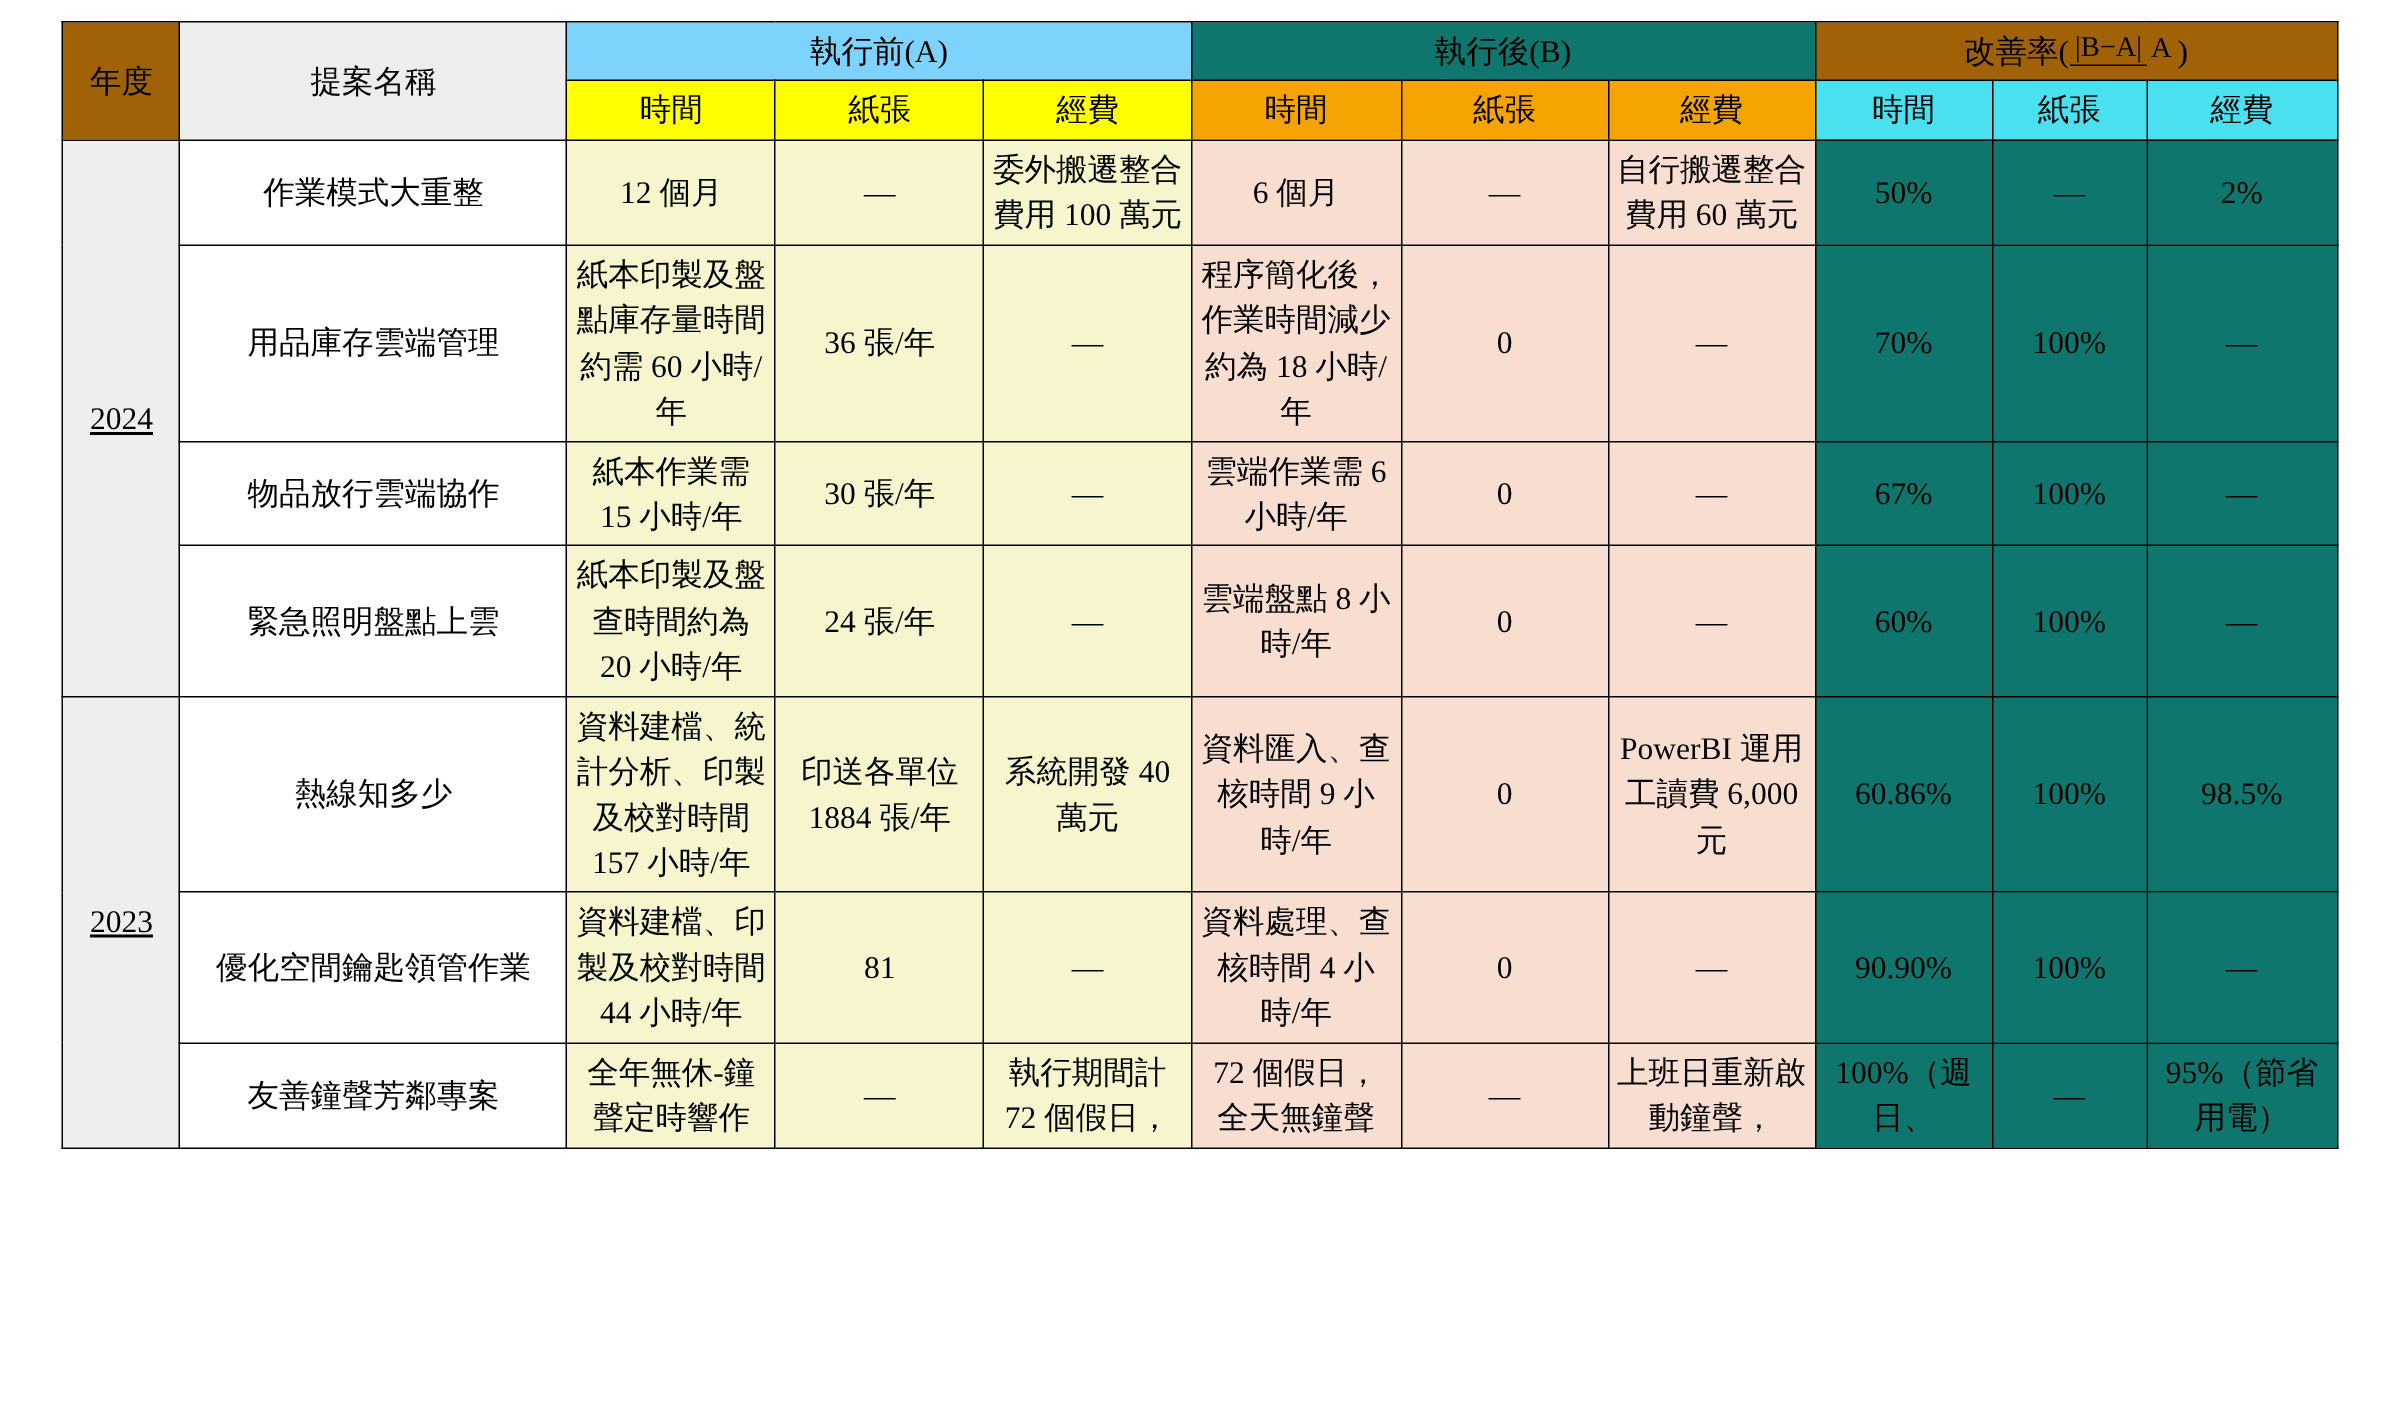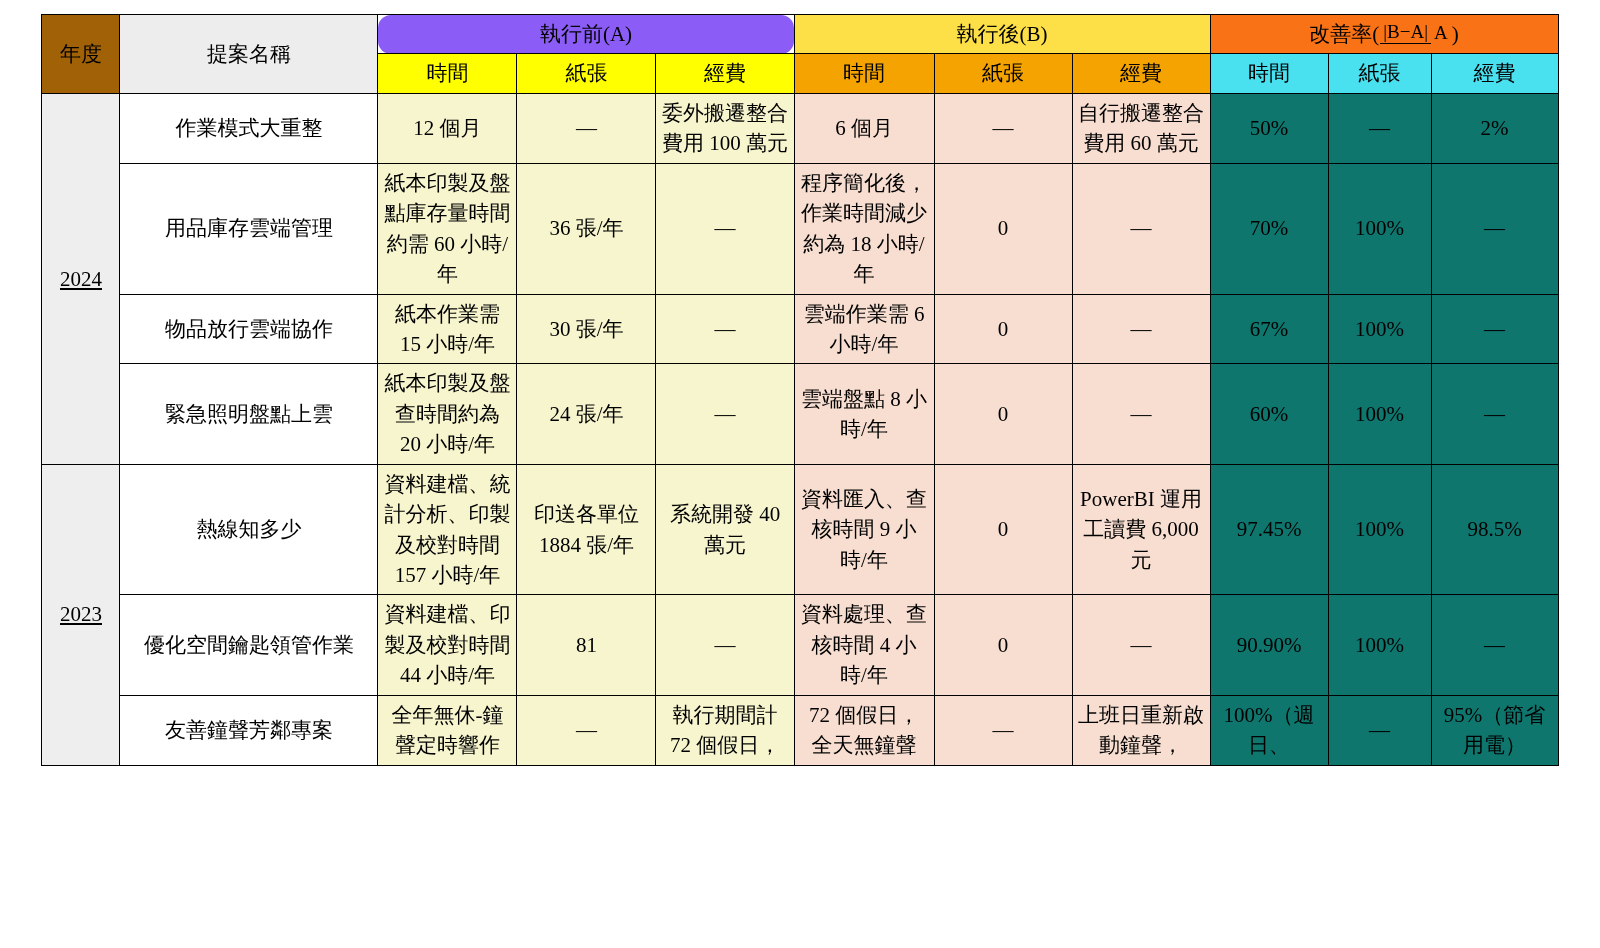--- a/index.html
+++ b/index.html
@@ -39,30 +39,29 @@
   
   .hdr-year {
     background: #a16207;
     font-size: 23px;
   }
   .hdr-name {
     background: #ededed;
     font-size: 23px;
   }
   .hdr-before {
-    background: #8b5cf6;
-    font-size: 23px;
-    border-radius: 13px;
+    background: #7dd3fc;
+    font-size: 23px;
   }
   .hdr-after {
-    background: #fde047;
+    background: #0f766e;
     font-size: 23px;
   }
   .hdr-rate {
-    background: #f97316;
+    background: #a16207;
     font-size: 23px;
     font-family: Liberation Serif, serif;
   }
   .sub-before { background: #ffff00; font-size: 22px; }
   .sub-after  { background: #f5a300; font-size: 22px; }
   .sub-rate   { background: #49e1ef; font-size: 22px; }
 
   
   .c-year { background: #eeeeee; font-size: 23px; text-decoration: underline; }
   .c-name { background: #ffffff; text-align: left; padding-left: 12px; font-size: 22px; }
@@ -209,21 +208,21 @@
 
       <tr>
         <td class="c-year" rowspan="3">2023</td>
         <td class="c-name">熱線知多少</td>
         <td class="c-before">資料建檔、統計分析、印製及校對時間 157 小時/年</td>
         <td class="c-before">印送各單位 1884 張/年</td>
         <td class="c-before">系統開發 40 萬元</td>
         <td class="c-after">資料匯入、查核時間 9 小時/年</td>
         <td class="c-after">0</td>
         <td class="c-after">PowerBI 運用工讀費 6,000 元</td>
-        <td class="c-rate">97.45%</td>
+        <td class="c-rate">60.86%</td>
         <td class="c-rate">100%</td>
         <td class="c-rate">98.5%</td>
       </tr>
       <tr>
         <td class="c-name">優化空間鑰匙領管作業</td>
         <td class="c-before">資料建檔、印製及校對時間 44 小時/年</td>
         <td class="c-before">81</td>
         <td class="c-before dash-long">—</td>
         <td class="c-after">資料處理、查核時間 4 小時/年</td>
         <td class="c-after">0</td>

